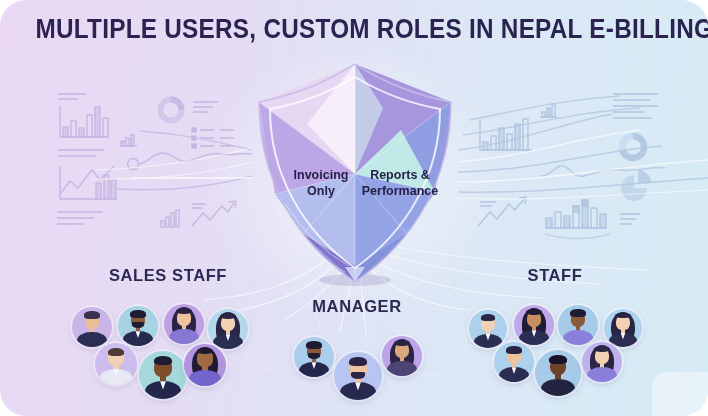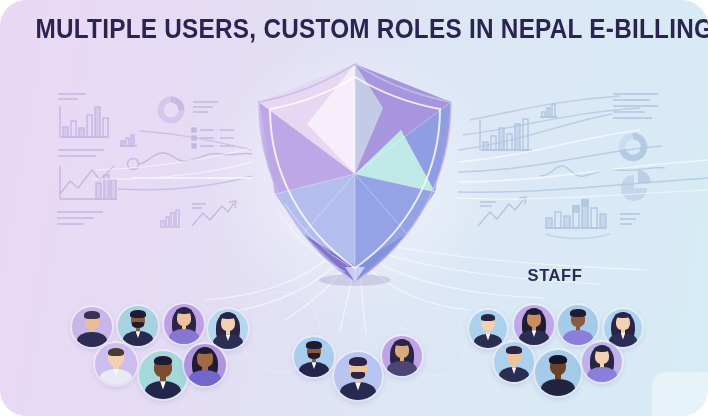--- a/index.html
+++ b/index.html
@@ -219,21 +219,25 @@
     <path d="M106 15 Q66 39 21 47 C21 110 52 168 106 206 C160 168 191 110 191 47 Q146 39 106 15 Z" fill="none" stroke="#ffffff" stroke-width="2" opacity=".8"></path>
     <path d="M106 2 Q62 30 10 40 C10 114 44 178 106 220 C168 178 202 114 202 40 Q150 30 106 2 Z" fill="none" stroke="#c6bce8" stroke-width="1.5" opacity=".9"></path>
     <g stroke="#ffffff" stroke-width="1" fill="none" opacity=".5">
       <path d="M28 148 Q56 190 96 210"></path>
       <path d="M36 142 Q64 184 100 204"></path>
     </g>
   </svg>
 
   <div class="title">MULTIPLE USERS, CUSTOM ROLES IN NEPAL E-BILLING</div>
 
-
+  <div class="shield-label invoicing">Invoicing Only</div>
+  <div class="shield-label reports">Reports &amp; Performance</div>
+
+  <div class="group-label lbl-sales">SALES STAFF</div>
+  <div class="group-label lbl-manager">MANAGER</div>
   <div class="group-label lbl-admin">STAFF</div>
 
   <div id="avatars">
       <div class="avatar" style="left: 72px; top: 307px; width: 40px; height: 40px; background: rgb(201, 181, 232);">
         <div class="neck" style="background:#ebbd96"></div>
         <div class="head" style="background:#ebbd96"></div>
         <div class="cap" style="background:#3a3050"></div>
         <div class="body" style="background:#2b2d52"></div>
       </div>
       <div class="avatar" style="left: 118px; top: 306px; width: 40px; height: 40px; background: rgb(165, 211, 226);">

